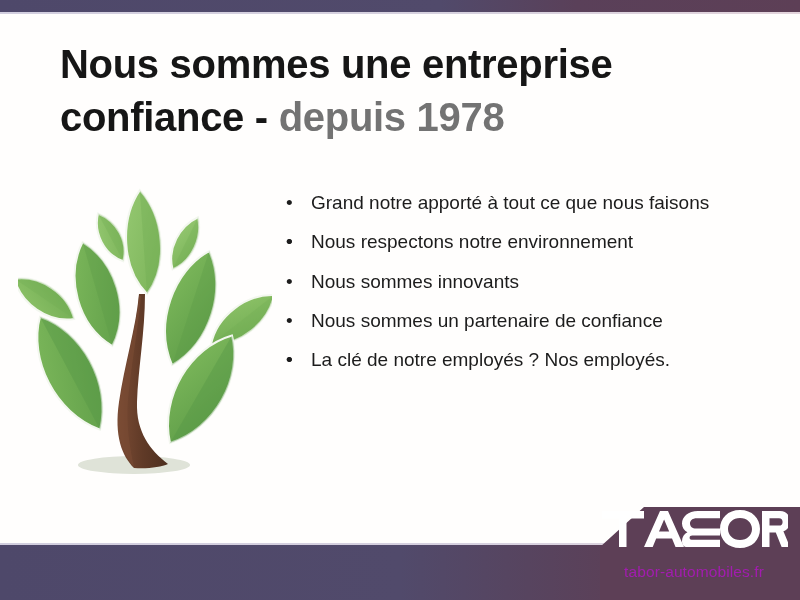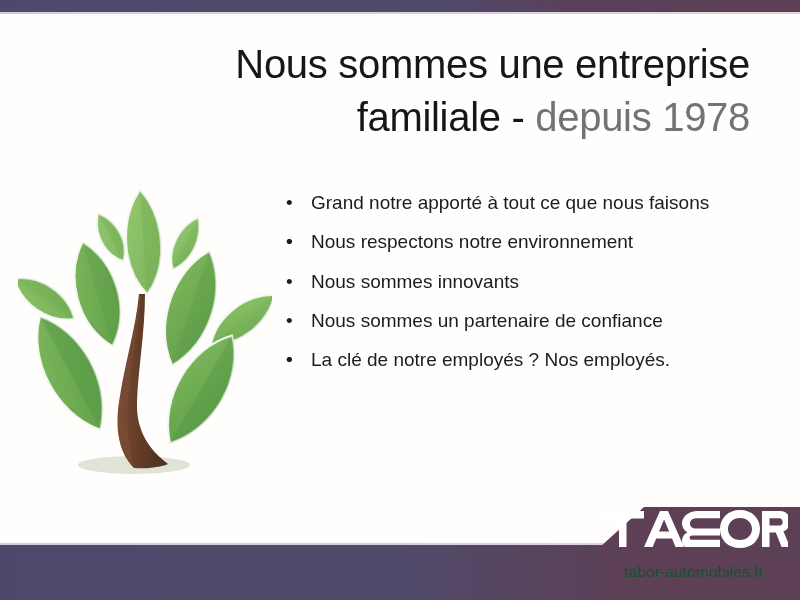--- a/index.html
+++ b/index.html
@@ -69,35 +69,35 @@
     top: 509px;
     width: 188px;
     height: 40px;
   }
   #logo-tagline {
     position: absolute;
     left: 600px;
     top: 563px;
     width: 188px;
     text-align: center;
-    color: #14532d;
+    color: #a21caf;
     font-size: 15.5px;
     letter-spacing: .1px;
     white-space: nowrap;
   }
 
   
   #heading {
     position: absolute;
     left: 60px;
     top: 38px;
     width: 690px;
-    text-align: right;
+    text-align: left;
     font-size: 40px;
-    font-weight: normal;
+    font-weight: bold;
     line-height: 1.33;
     color: #161616;
     letter-spacing: -0.3px;
   }
   #heading .accent { color: #737373; }
 
   
   #bullet-list {
     position: absolute;
     left: 283px;
@@ -136,21 +136,21 @@
 </head>
 <body>
 
 <div id="slide">
 
   <div id="top-band"></div>
   <div id="top-band-hairline"></div>
 
   <div id="heading">
     <span>Nous sommes une entreprise</span><br>
-    <span>familiale - </span><span class="accent">depuis 1978</span>
+    <span>confiance - </span><span class="accent">depuis 1978</span>
   </div>
 
   <svg id="tree-illustration" viewBox="0 0 254 300" aria-hidden="true">
     <defs>
       <linearGradient id="lf1" x1="0" y1="0" x2="1" y2="1">
         <stop offset="0" stop-color="#8ec368"></stop>
           <stop offset="1" stop-color="#6fab52"></stop>
       </linearGradient>
       <linearGradient id="lf2" x1="0" y1="0" x2="1" y2="1">
         <stop offset="0" stop-color="#7eb95c"></stop>

